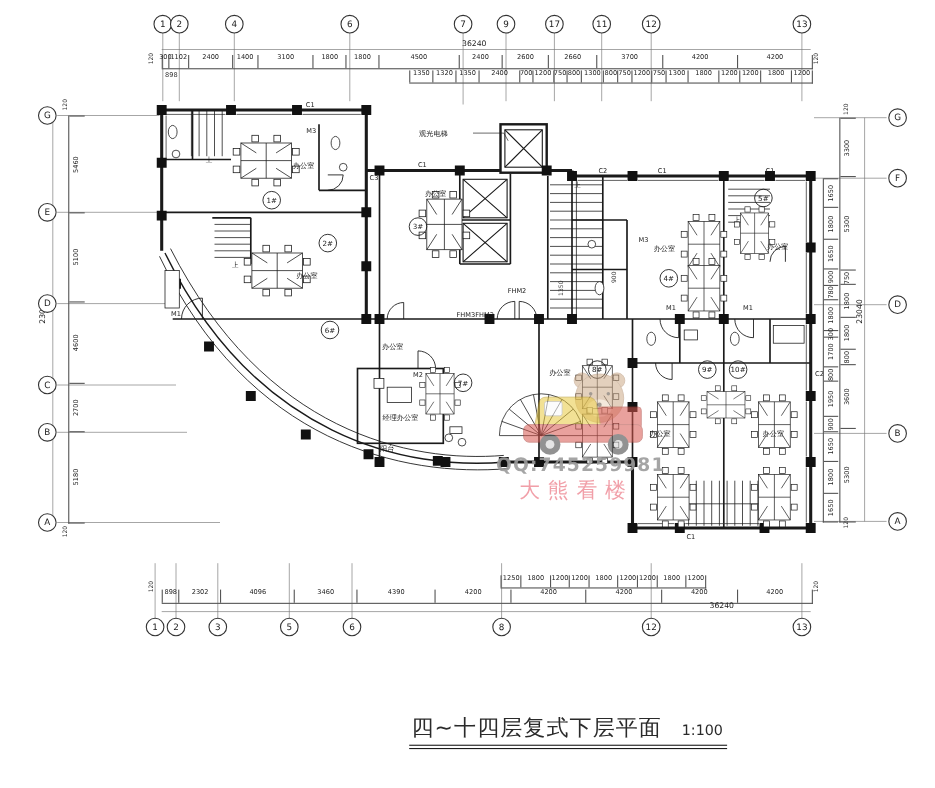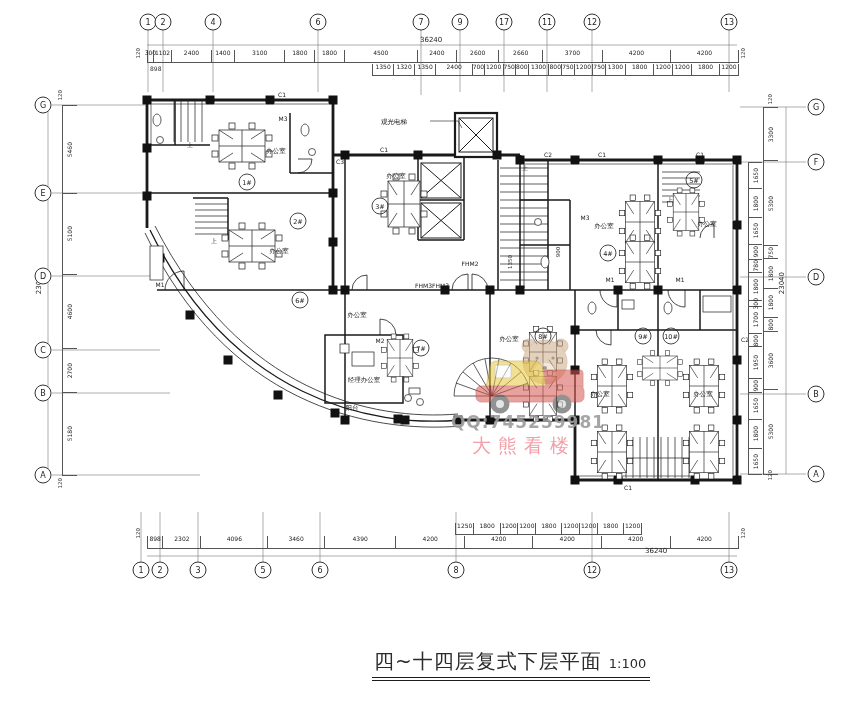--- a/index.html
+++ b/index.html
@@ -20,21 +20,21 @@
   .dimstrip.v .dimcell span{writing-mode:vertical-rl;transform:rotate(180deg);font-size:6px;
           line-height:1;white-space:nowrap;}
   .dimtotal{position:absolute;font-size:7px;line-height:1;z-index:4;}
   .v-label{writing-mode:vertical-rl;transform:rotate(180deg);}
   .edge-dim{position:absolute;font-size:5.5px;line-height:1;writing-mode:vertical-rl;
           transform:rotate(180deg);z-index:4;color:#333;}
   .small-dim{position:absolute;font-size:6px;line-height:1;z-index:4;color:#333;}
   .titleblock{position:absolute;left:372px;top:648px;z-index:6;}
   .title-inner{display:inline-block;border-bottom:4px double #1c1c1c;padding:0 4px 2px 2px;}
   .title-main{font-size:20px;letter-spacing:1px;color:#2a2a2a;}
-  .title-scale{font-size:13px;margin-left:7px;color:#2a2a2a;}
+  .title-scale{font-size:13px;margin-left:18px;color:#2a2a2a;}
 </style>
 </head>
 <body>
 
 <svg width="850" height="716" viewBox="0 0 850 716" style="position:absolute;left:0;top:0;z-index:1">
 
   <defs>
     <g id="deskblock" fill="#ffffff" stroke="#1a1a1a" stroke-width="0.7">
       <rect x="-23" y="-16" width="46" height="32"></rect>
       <path d="M0,-16V16 M-23,0H23" fill="none"></path>

